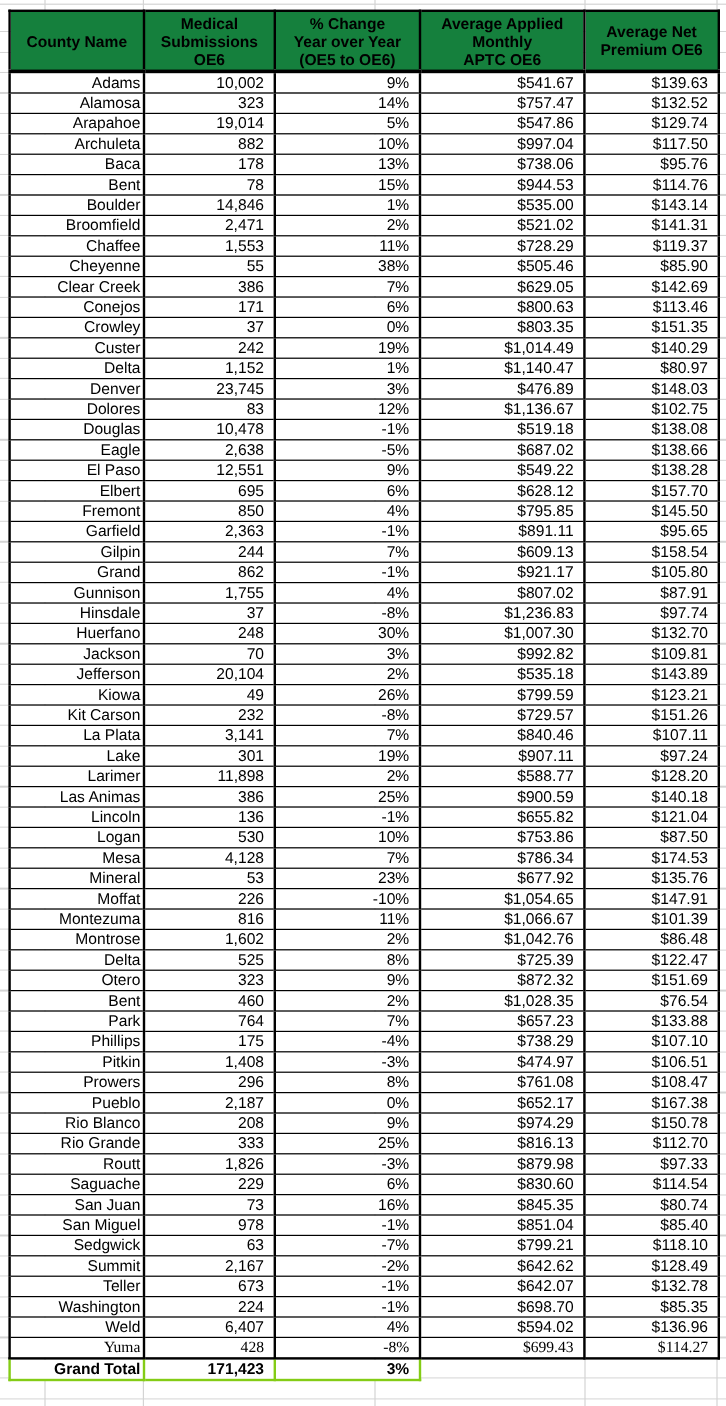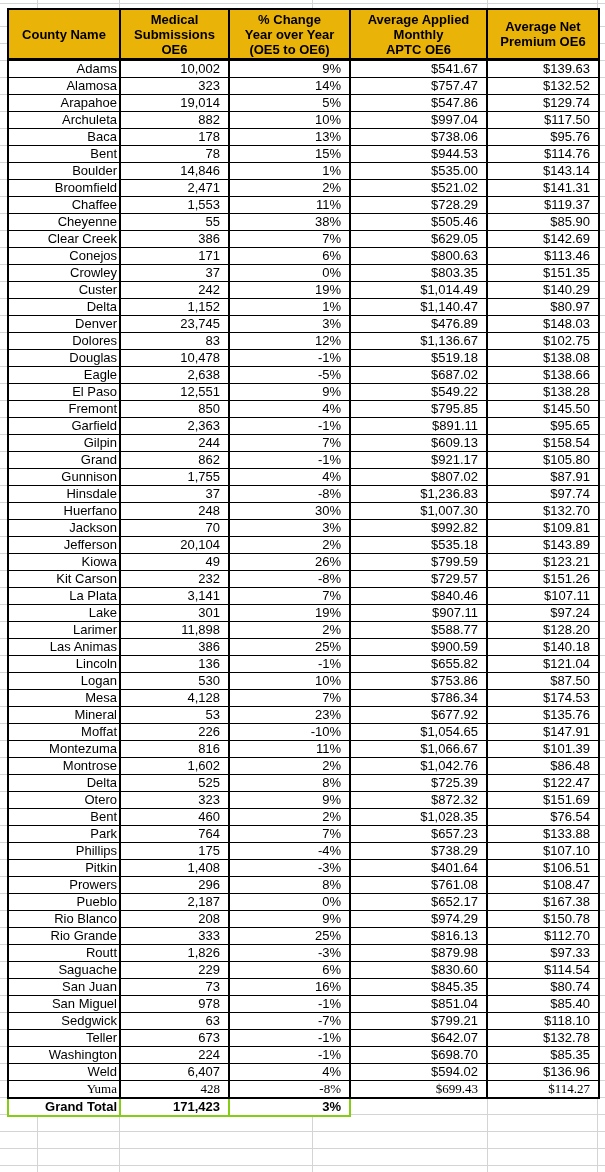--- a/index.html
+++ b/index.html
@@ -42,21 +42,21 @@
     position: absolute;
     left: 7px;
     top: 8px;
     z-index: 1;
     border-collapse: collapse;
     table-layout: fixed;
   }
   th {
     border: 2px solid #000;
     border-bottom-width: 3px;
-    background: #eab308;
+    background: #15803d;
     color: #000;
     font-size: 13px;
     font-weight: bold;
     line-height: 15px;
     text-align: center;
     vertical-align: middle;
     white-space: pre-line;
     height: 46px;
     padding: 1px 2px;
     overflow: hidden;
@@ -257,20 +257,27 @@
         <td>$138.66</td>
       </tr>
       <tr>
         <td class="col-county">El Paso</td>
         <td>12,551</td>
         <td>9%</td>
         <td>$549.22</td>
         <td>$138.28</td>
       </tr>
       <tr>
+        <td class="col-county">Elbert</td>
+        <td>695</td>
+        <td>6%</td>
+        <td>$628.12</td>
+        <td>$157.70</td>
+      </tr>
+      <tr>
         <td class="col-county">Fremont</td>
         <td>850</td>
         <td>4%</td>
         <td>$795.85</td>
         <td>$145.50</td>
       </tr>
       <tr>
         <td class="col-county">Garfield</td>
         <td>2,363</td>
         <td>-1%</td>
@@ -449,21 +456,21 @@
         <td class="col-county">Phillips</td>
         <td>175</td>
         <td>-4%</td>
         <td>$738.29</td>
         <td>$107.10</td>
       </tr>
       <tr>
         <td class="col-county">Pitkin</td>
         <td>1,408</td>
         <td>-3%</td>
-        <td>$401.64</td>
+        <td>$474.97</td>
         <td>$106.51</td>
       </tr>
       <tr>
         <td class="col-county">Prowers</td>
         <td>296</td>
         <td>8%</td>
         <td>$761.08</td>
         <td>$108.47</td>
       </tr>
       <tr>
@@ -514,20 +521,27 @@
         <td>-1%</td>
         <td>$851.04</td>
         <td>$85.40</td>
       </tr>
       <tr>
         <td class="col-county">Sedgwick</td>
         <td>63</td>
         <td>-7%</td>
         <td>$799.21</td>
         <td>$118.10</td>
+      </tr>
+      <tr>
+        <td class="col-county">Summit</td>
+        <td>2,167</td>
+        <td>-2%</td>
+        <td>$642.62</td>
+        <td>$128.49</td>
       </tr>
       <tr>
         <td class="col-county">Teller</td>
         <td>673</td>
         <td>-1%</td>
         <td>$642.07</td>
         <td>$132.78</td>
       </tr>
       <tr>
         <td class="col-county">Washington</td>

